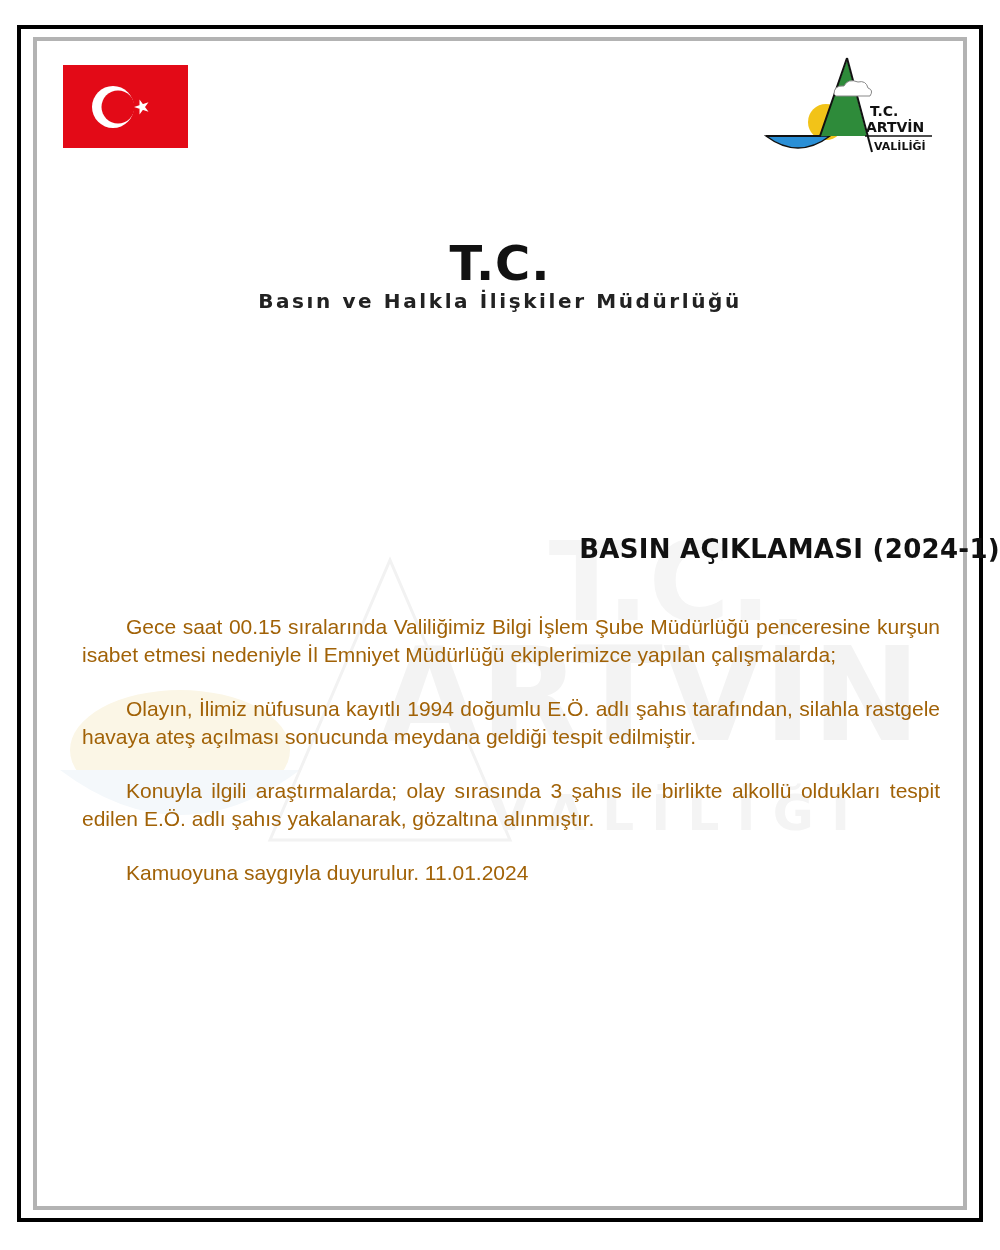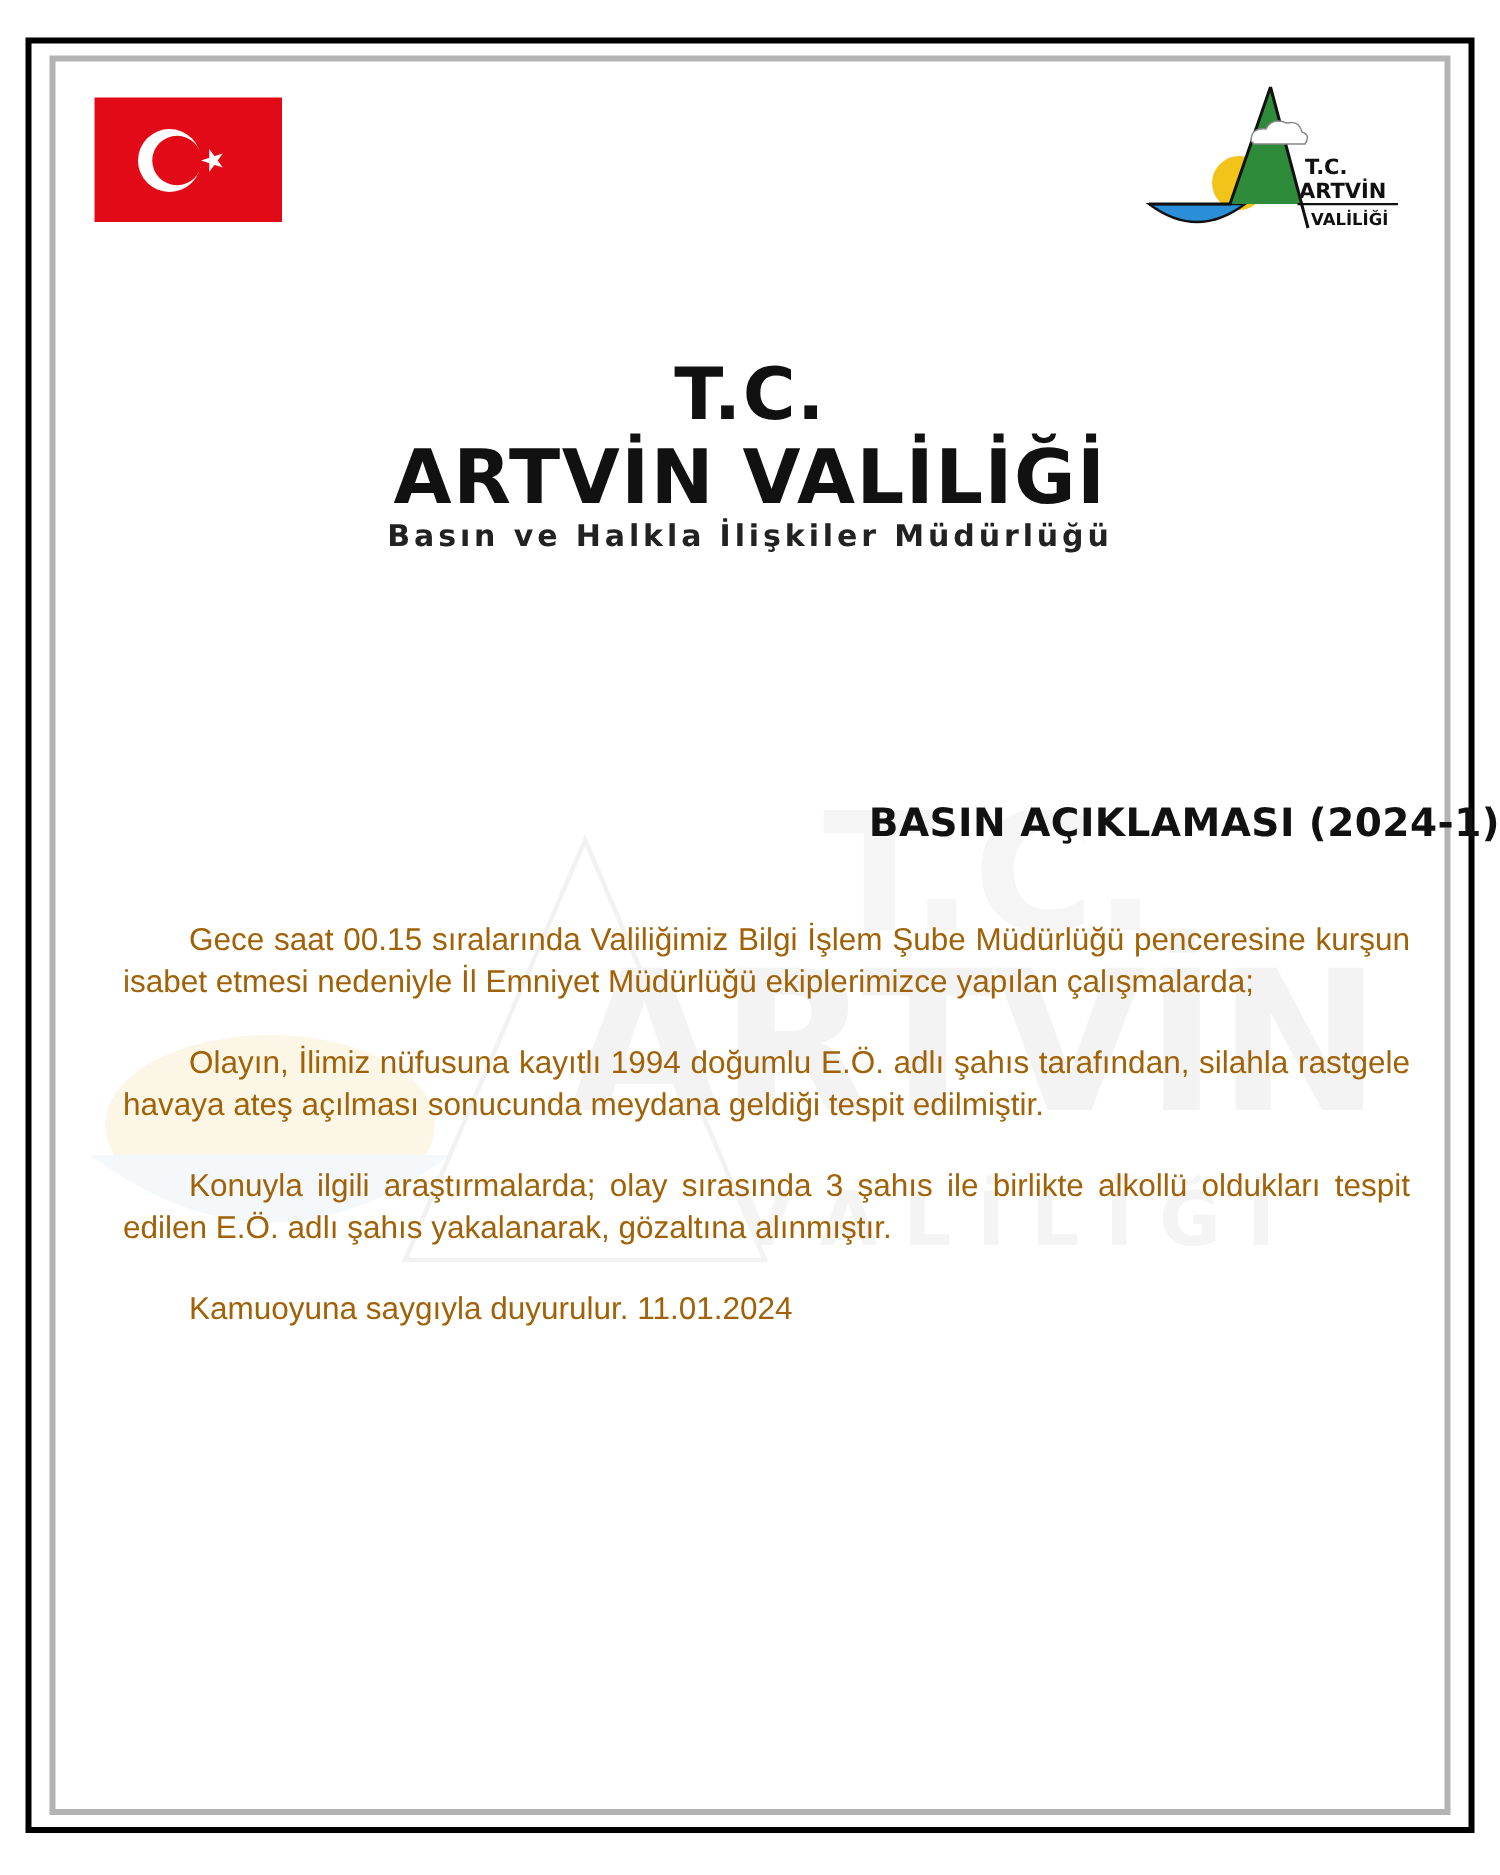--- a/index.html
+++ b/index.html
@@ -52,21 +52,20 @@
     <path d="M72 42 Q72 33 82 34 Q86 26 96 30 Q104 28 106 36 Q112 38 108 44 L74 44 Z" fill="#ffffff" stroke="#888" stroke-width="1"></path>
     <text x="108" y="64" font-family="DejaVu Sans, sans-serif" font-weight="bold" font-size="14" fill="#111">T.C.</text>
     <text x="104" y="80" font-family="DejaVu Sans, sans-serif" font-weight="bold" font-size="14" fill="#111">ARTVİN</text>
     <line x1="103" y1="84" x2="170" y2="84" stroke="#111" stroke-width="1.5"></line>
     <text x="112" y="98" font-family="DejaVu Sans, sans-serif" font-weight="bold" font-size="11" fill="#111">VALİLİĞİ</text>
   </svg>
 </div>
 
 <div class="header">
   <div class="tc">T.C.</div>
-  <div class="org">ARTVİN VALİLİĞİ</div>
   <div class="dept">Basın ve Halkla İlişkiler Müdürlüğü</div>
 </div>
 
 <div class="title">BASIN AÇIKLAMASI (2024-1)</div>
 
 <div class="body">
   <p>Gece saat 00.15 sıralarında Valiliğimiz Bilgi İşlem Şube Müdürlüğü penceresine kurşun isabet etmesi nedeniyle İl Emniyet Müdürlüğü ekiplerimizce yapılan çalışmalarda;</p>
   <p>Olayın, İlimiz nüfusuna kayıtlı 1994 doğumlu E.Ö. adlı şahıs tarafından, silahla rastgele havaya ateş açılması sonucunda meydana geldiği tespit edilmiştir.</p>
   <p>Konuyla ilgili araştırmalarda; olay sırasında 3 şahıs ile birlikte alkollü oldukları tespit edilen E.Ö. adlı şahıs yakalanarak, gözaltına alınmıştır.</p>
   <p class="single">Kamuoyuna saygıyla duyurulur. 11.01.2024</p>

